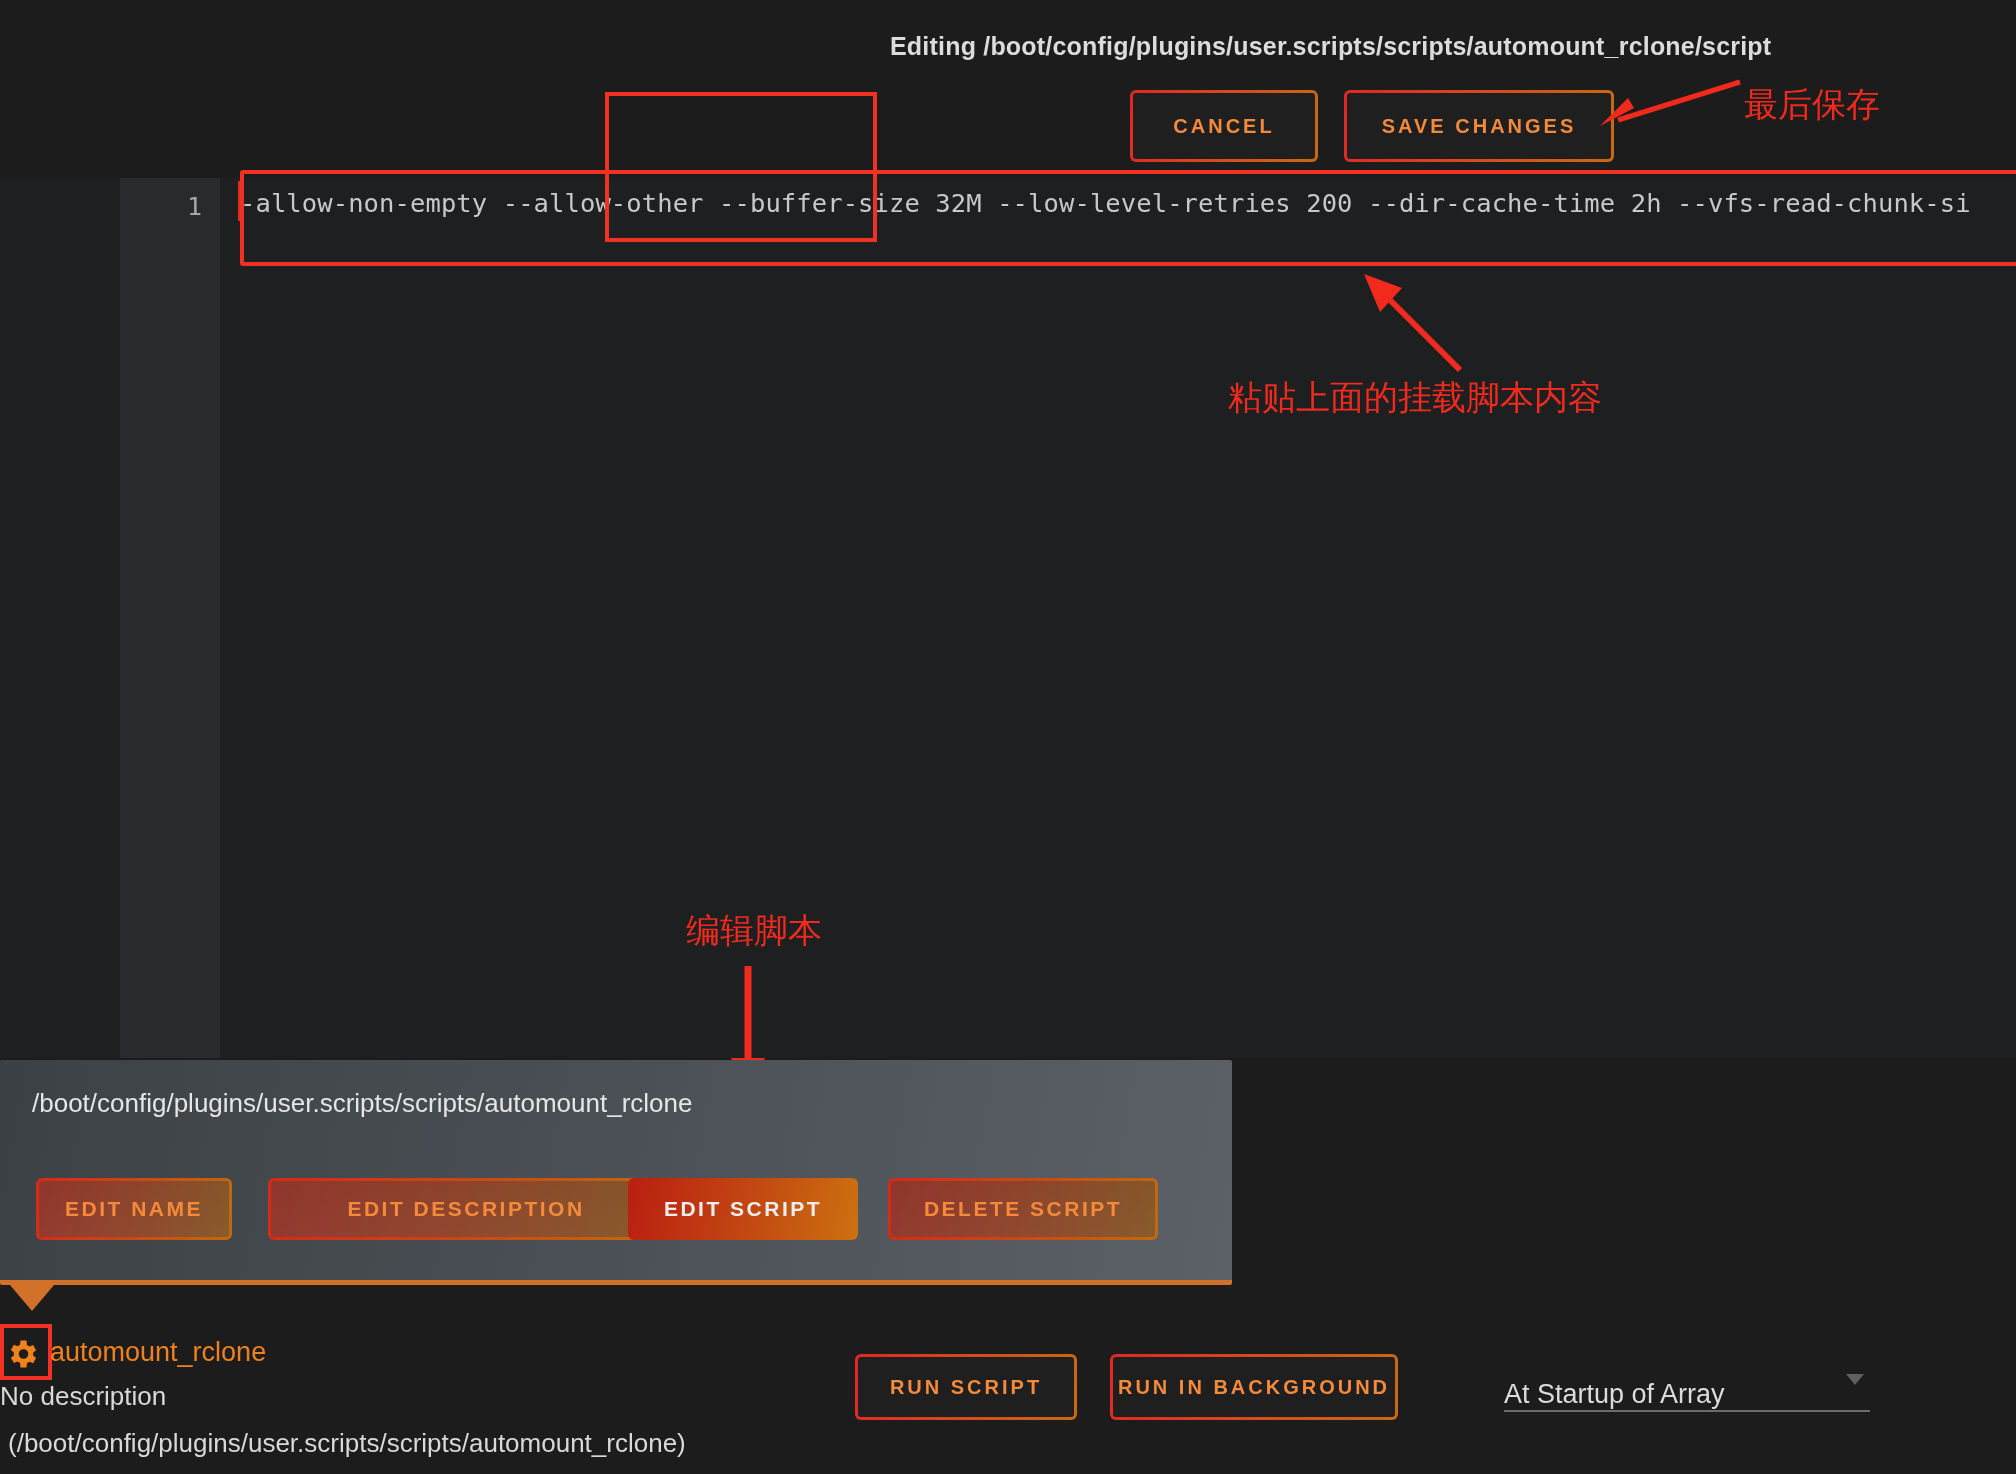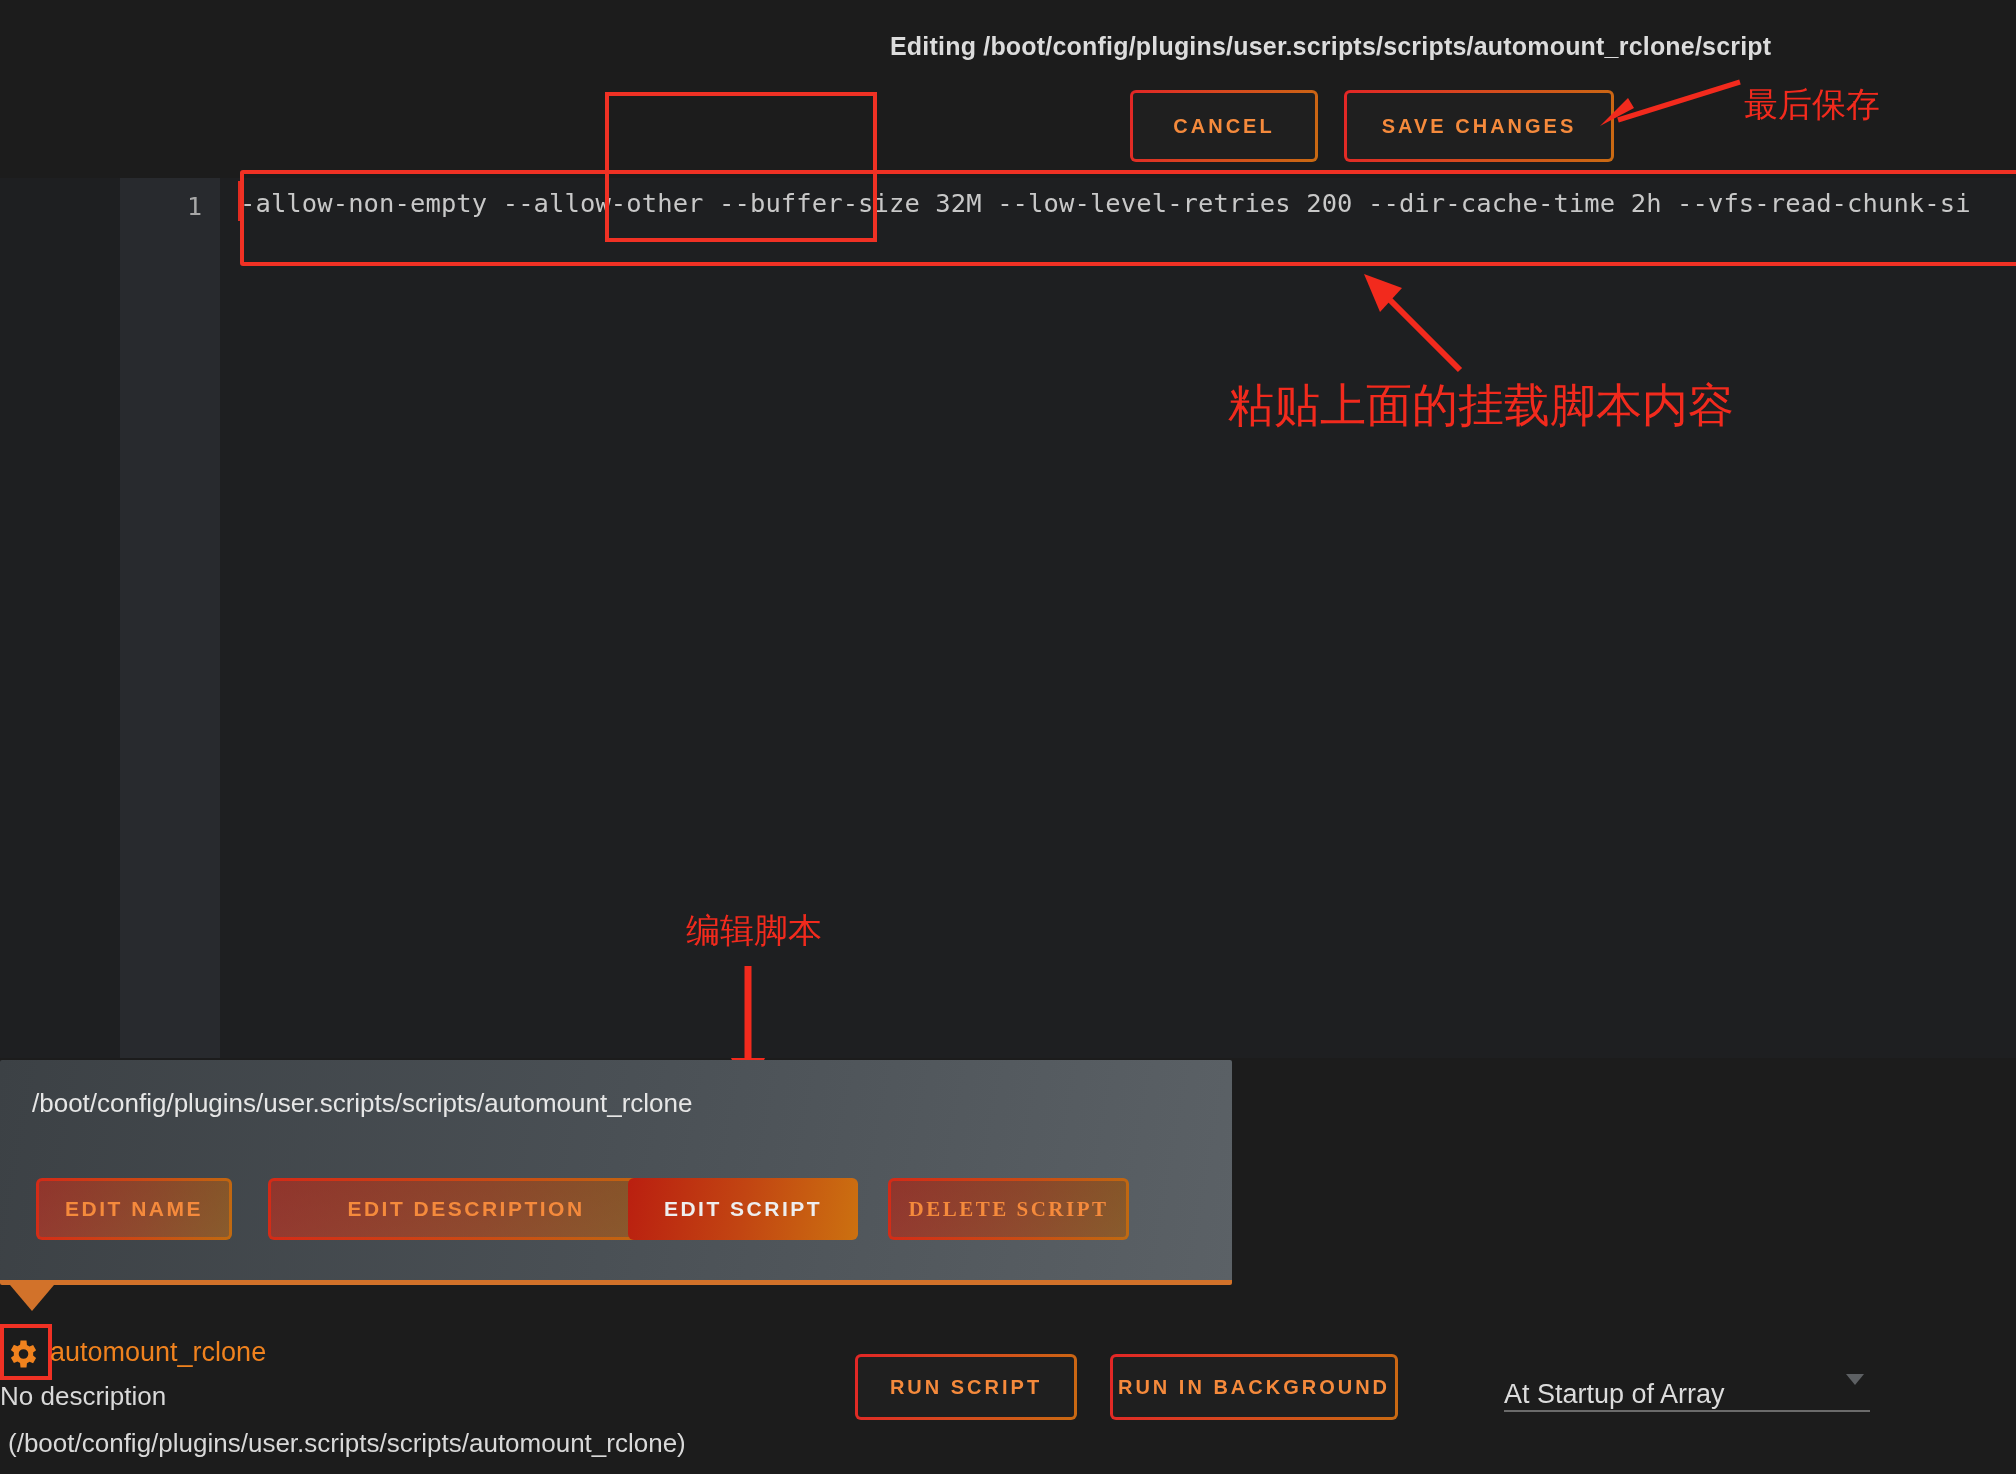--- a/index.html
+++ b/index.html
@@ -71,21 +71,21 @@
     pointer-events: none;
   }
 
   
   .anno-text {
     position: absolute; color: #f22a1d;
     font-family: "DejaVu Sans", sans-serif; font-weight: 400;
     white-space: nowrap;
   }
   #anno-save  { left: 1744px; top: 82px;  font-size: 34px; }
-  #anno-paste { left: 1228px; top: 375px; font-size: 46px; }
+  #anno-paste { left: 1228px; top: 375px; font-size: 34px; }
   #anno-edit  { left: 686px;  top: 908px; font-size: 34px; }
 
   svg.arrow { position: absolute; overflow: visible; }
 
   
   .popup {
     position: absolute; left: 0px; top: 1060px;
     width: 1232px; height: 225px;
     background: linear-gradient(100deg, #3c4145 0%, #4a5055 50%, #5b6166 100%);
     border-bottom: 5px solid #d2722a;
@@ -103,21 +103,21 @@
     color: #f58a3c;
     border: 3px solid transparent;
     background-image:
        linear-gradient(rgba(60,65,70,.45), rgba(70,76,80,.45)),
        linear-gradient(100deg, #d42a17 0%, #cb4a14 55%, #c06a10 100%);
     background-origin: border-box;
     background-clip: padding-box, border-box;
   }
   #btn-edit-name   { left: 36px;  width: 196px; }
   #btn-edit-desc   { left: 268px; width: 396px; }
-  #btn-delete-scr  { left: 888px; width: 241px; font-family: Liberation Serif, serif; }
+  #btn-delete-scr  { left: 888px; width: 270px; }
   #btn-edit-script {
     position: absolute; left: 628px; top: 118px; width: 230px; height: 62px;
     display: flex; align-items: center; justify-content: center;
     font-size: 21px; font-weight: 700; letter-spacing: 2.5px;
     color: #eeeeee; border-radius: 6px; cursor: pointer; white-space: nowrap;
     background: linear-gradient(100deg, #ba1f10 0%, #c24512 50%, #cc7110 100%);
   }
   .hl-edit-script {
     position: absolute; left: 605px; top: 92px;
     width: 272px; height: 150px;

